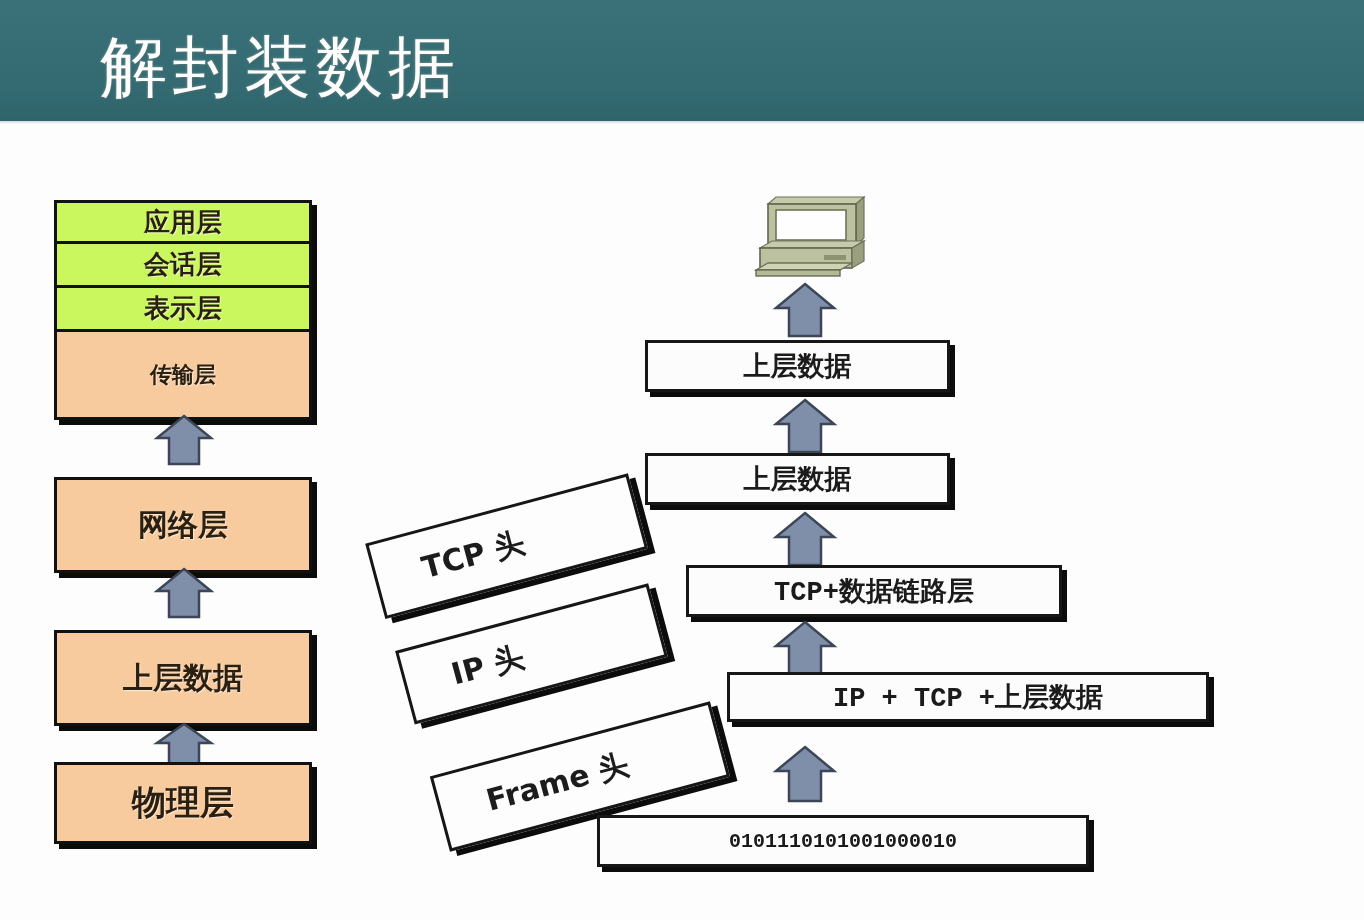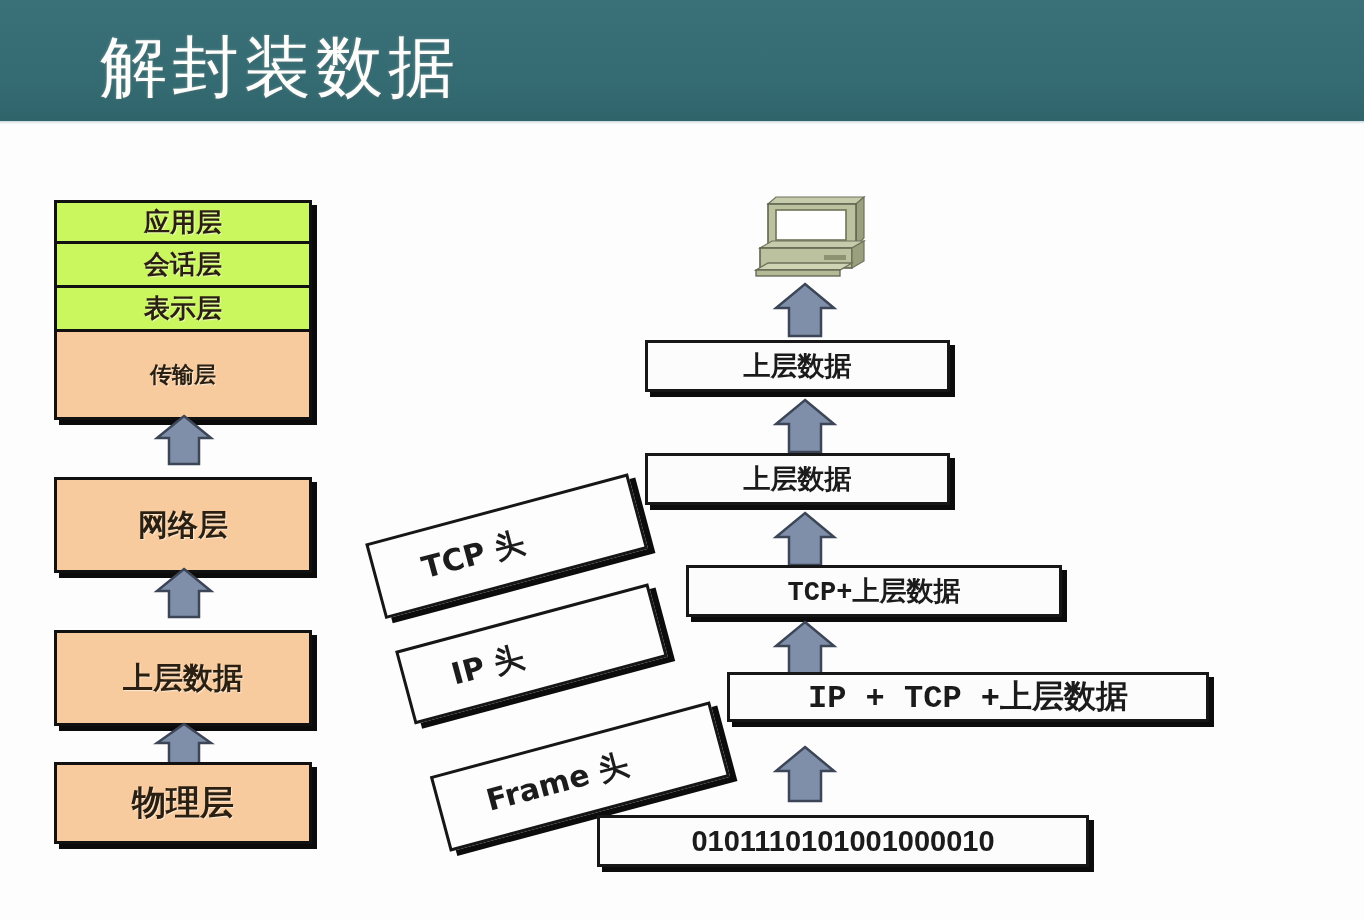--- a/index.html
+++ b/index.html
@@ -208,38 +208,38 @@
   <svg class="arrow-svg" style="left:772px; top:511px;" width="66" height="56" viewBox="0 0 66 56">
     <path d="M33 2 L62 26 L49 26 L49 54 L17 54 L17 26 L4 26 Z" fill="#7f8faa" stroke="#3c4657" stroke-width="2.5"></path>
   </svg>
 
   <div class="hdr-box" style="left:396px; top:582px; width:262px; height:76px; font-size:30px;
               transform: rotate(-15deg); transform-origin: 100% 50%;">
     <span>IP 头</span>
   </div>
 
   <div class="data-box" style="left:686px; top:565px; width:376px; height:52px; font-size:27px;">
-    <span>TCP+上层数据</span>
+    <span>TCP+数据链路层</span>
   </div>
 
   <svg class="arrow-svg" style="left:772px; top:620px;" width="66" height="56" viewBox="0 0 66 56">
     <path d="M33 2 L62 26 L49 26 L49 54 L17 54 L17 26 L4 26 Z" fill="#7f8faa" stroke="#3c4657" stroke-width="2.5"></path>
   </svg>
 
   <div class="hdr-box" style="left:430px; top:700px; width:290px; height:78px; font-size:30px;
               transform: rotate(-15deg); transform-origin: 100% 50%;">
     <span>Frame 头</span>
   </div>
 
-  <div class="data-box" style="left:727px; top:672px; width:482px; height:50px; font-size:32px;">
+  <div class="data-box" style="left:727px; top:672px; width:482px; height:50px; font-size:27px;">
     <span>IP + TCP +上层数据</span>
   </div>
 
   <svg class="arrow-svg" style="left:772px; top:745px;" width="66" height="58" viewBox="0 0 66 58">
     <path d="M33 2 L62 26 L49 26 L49 56 L17 56 L17 26 L4 26 Z" fill="#7f8faa" stroke="#3c4657" stroke-width="2.5"></path>
   </svg>
 
-  <div class="data-box" style="left:597px; top:815px; width:492px; height:52px; font-size:29px;
-              font-family:Liberation Sans, sans-serif;align-items:center;">
+  <div class="data-box" style="left:597px; top:815px; width:492px; height:52px; font-size:20px;
+              font-family:Liberation Mono, monospace;align-items:center;">
     <span>0101110101001000010</span>
   </div>
 
 </div>
 
 </body></html>

